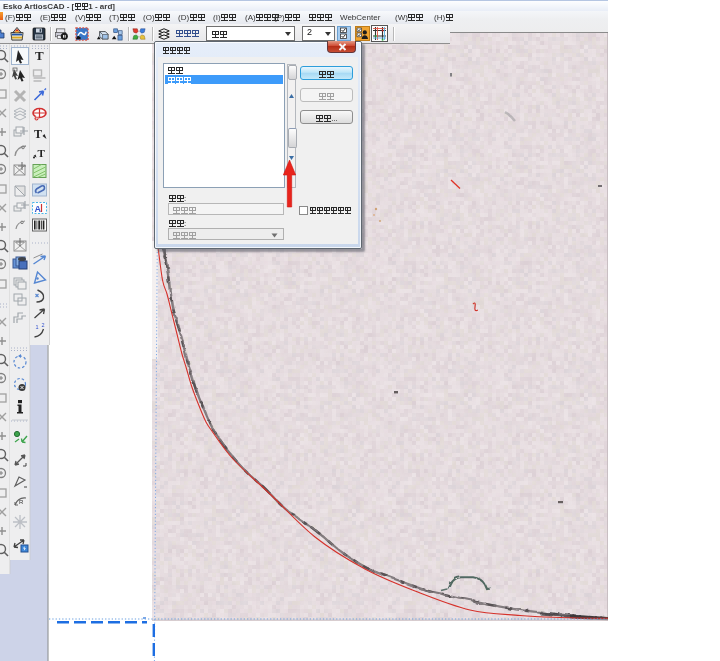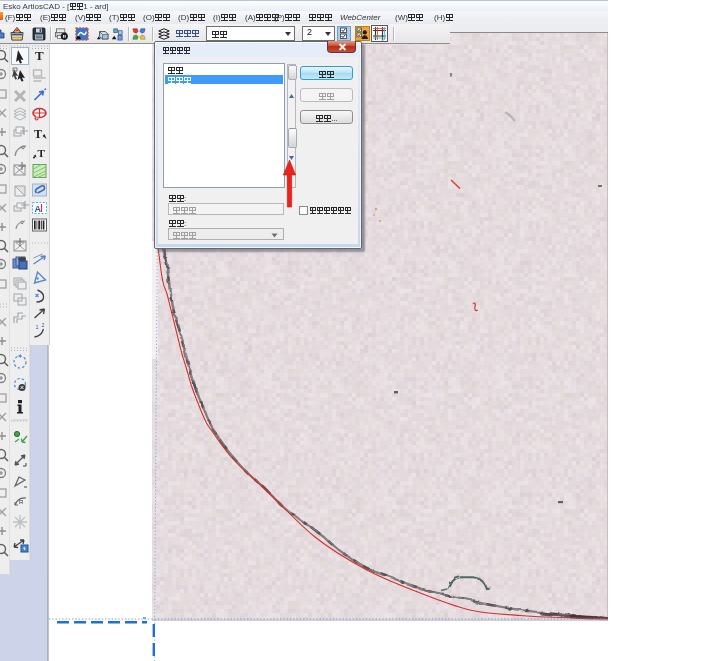--- a/index.html
+++ b/index.html
@@ -39,37 +39,37 @@
 .menu-it{position:absolute;top:2px;font-size:8px;color:#333;white-space:nowrap;}
 .sep{position:absolute;top:3px;width:1px;height:14px;background:#b8b8b8;border-right:1px solid #fff;}
 .ticon{position:absolute;top:3px;width:14px;height:14px;}
 </style></head>
 <body>
 
 <div class="abs" style="left:0;top:0;width:608px;height:661px;background:#fff;"></div>
 
 <div class="abs" style="left:0;top:0;width:608px;height:11px;
  background:linear-gradient(#fdfeff,#e9eef7);border-top:1px solid #b5c6e2;box-sizing:border-box;"></div>
-<div class="abs" style="left:3px;top:1.5px;font-size:8px;color:#3a3a3a;">Esko ArtiosCAD - [<span class="cj s6"></span><span class="cj s6"></span>1 - ard]</div>
+<div class="abs" style="left:3px;top:1.5px;font-size:8px;color:#3a3a3a;font-weight:bold;">Esko ArtiosCAD - [<span class="cj s6"></span><span class="cj s6"></span>1 - ard]</div>
 
 <div class="abs" style="left:0;top:11px;width:450px;height:13px;background:linear-gradient(#f7f9fc,#e6e9ef);"></div>
 
 <div class="abs" style="left:450px;top:11px;width:158px;height:21px;background:linear-gradient(#f4f6f9 0,#eeeff1 40%,#ededee 100%);border-bottom:1px solid #8a8a8a;box-sizing:content-box;"></div>
 <div id="menubar" class="abs" style="left:0;top:11px;width:450px;height:13px;">
  <span class="menu-it" style="left:5px;">(F)<span class="cj"></span><span class="cj"></span></span>
  <span class="menu-it" style="left:40px;">(E)<span class="cj"></span><span class="cj"></span></span>
  <span class="menu-it" style="left:75px;">(V)<span class="cj"></span><span class="cj"></span></span>
  <span class="menu-it" style="left:109px;">(T)<span class="cj"></span><span class="cj"></span></span>
  <span class="menu-it" style="left:143px;">(O)<span class="cj"></span><span class="cj"></span></span>
  <span class="menu-it" style="left:178px;">(D)<span class="cj"></span><span class="cj"></span></span>
  <span class="menu-it" style="left:213px;">(I)<span class="cj"></span><span class="cj"></span></span>
  <span class="menu-it" style="left:245px;">(A)<span class="cj"></span><span class="cj"></span><span class="cj"></span></span>
  <span class="menu-it" style="left:274px;">(P)<span class="cj"></span><span class="cj"></span></span>
  <span class="menu-it" style="left:308px;"><span class="cj"></span><span class="cj"></span><span class="cj"></span></span>
- <span class="menu-it" style="left:340px;font-style:italic;">WebCenter</span>
+ <span class="menu-it" style="left:340px;">WebCenter</span>
  <span class="menu-it" style="left:395px;">(W)<span class="cj"></span><span class="cj"></span></span>
  <span class="menu-it" style="left:434px;">(H)<span class="cj"></span></span>
 </div>
 
 <div class="abs" style="left:0;top:12px;width:3px;height:8px;background:linear-gradient(#f7a02c,#e85c14);"></div>
 
 <div class="abs" id="toolbar" style="z-index:10;left:0;top:24px;width:450px;height:19px;
  background:linear-gradient(#f4f4f5,#e7e7e9);border-bottom:1px solid #8f8f8f;">
 
  <svg class="ticon" style="left:-9px;" width="14" height="14" viewBox="0 0 14 14">

